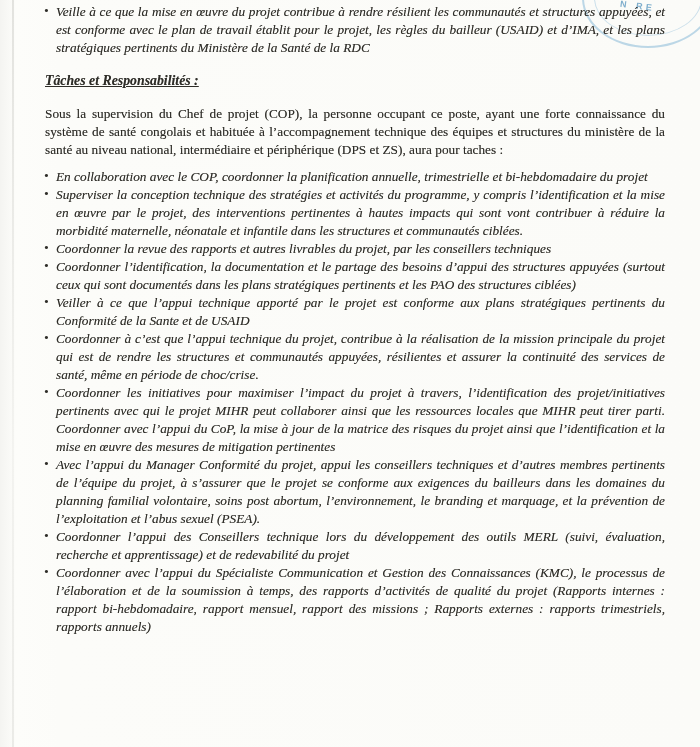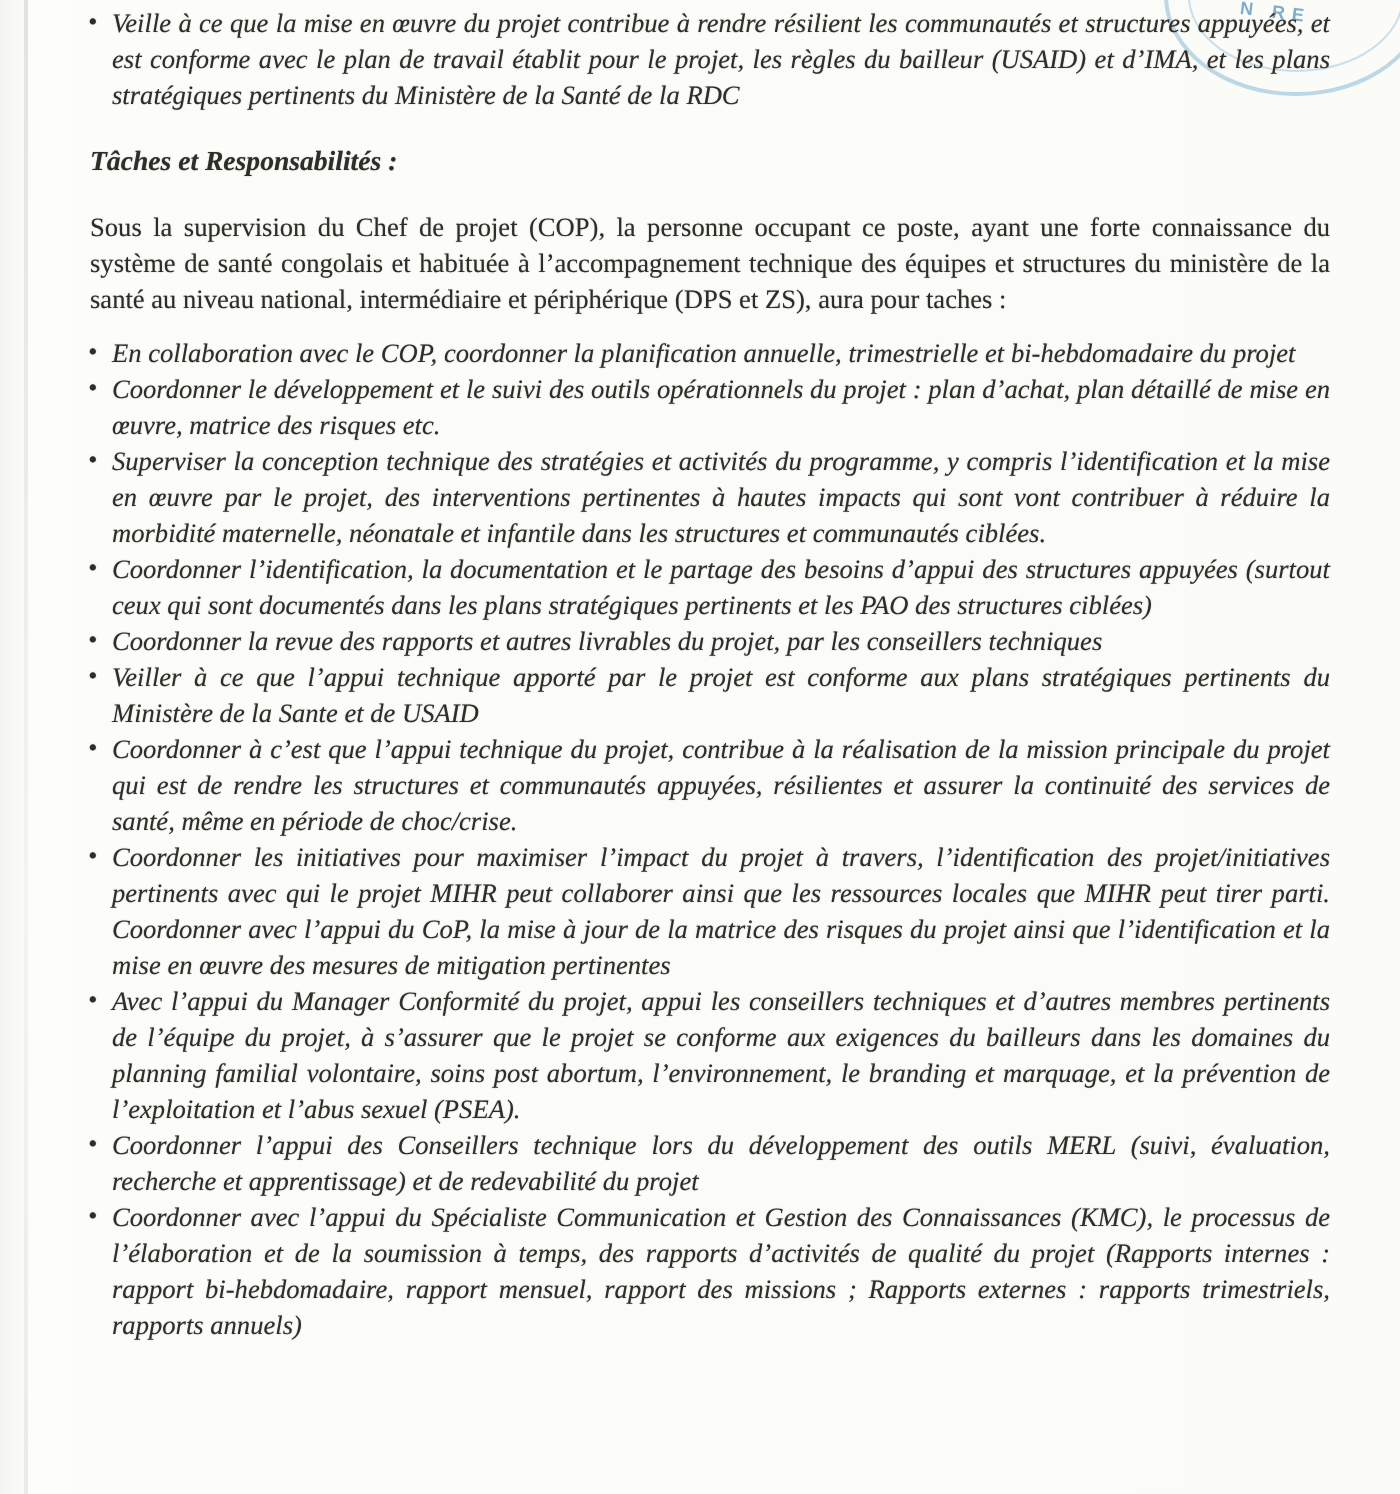--- a/index.html
+++ b/index.html
@@ -34,20 +34,21 @@
     content: "\2022";
     position: absolute;
     left: -1px; top: -1px;
     font-size: 13px;
   }
   .section-heading {
     margin: 15px 0 0 0;
     font-size: 13.8px;
     font-weight: bold;
     font-style: italic;
+    text-decoration: underline;
   }
   .lead-paragraph { margin: 15px 0 0 0; }
   .task-list { margin: 9px 0 0 0; }
   
   .stamp {
     position: absolute;
     top: -52px; right: -14px;
     width: 128px; height: 96px;
     border: 2px solid rgba(120,175,212,0.48);
     border-radius: 50%;
@@ -86,25 +87,24 @@
     <ul class="continuation-list">
       <li>Veille à ce que la mise en œuvre du projet contribue à rendre résilient les communautés et structures appuyées, et est conforme avec le plan de travail établit pour le projet, les règles du bailleur (USAID) et d’IMA, et les plans stratégiques pertinents du Ministère de la Santé de la RDC</li>
     </ul>
 
     <h2 class="section-heading">Tâches et Responsabilités :</h2>
 
     <p class="lead-paragraph">Sous la supervision du Chef de projet (COP), la personne occupant ce poste, ayant une forte connaissance du système de santé congolais et habituée à l’accompagnement technique des équipes et structures du ministère de la santé au niveau national, intermédiaire et périphérique (DPS et ZS), aura pour taches :</p>
 
     <ul class="task-list">
       <li>En collaboration avec le COP, coordonner la planification annuelle, trimestrielle et bi-hebdomadaire du projet</li>
-      <li>Coordonner le développement et le suivi des outils opérationnels du projet : plan d’achat, plan détaillé de mise en œuvre, matrice des risques etc.</li>
       <li>Superviser la conception technique des stratégies et activités du programme, y compris l’identification et la mise en œuvre par le projet, des interventions pertinentes à hautes impacts qui sont vont contribuer à réduire la morbidité maternelle, néonatale et infantile dans les structures et communautés ciblées.</li>
+      <li>Coordonner la revue des rapports et autres livrables du projet, par les conseillers techniques</li>
       <li>Coordonner l’identification, la documentation et le partage des besoins d’appui des structures appuyées (surtout ceux qui sont documentés dans les plans stratégiques pertinents et les PAO des structures ciblées)</li>
-      <li>Coordonner la revue des rapports et autres livrables du projet, par les conseillers techniques</li>
-      <li>Veiller à ce que l’appui technique apporté par le projet est conforme aux plans stratégiques pertinents du Ministère de la Sante et de USAID</li>
+      <li>Veiller à ce que l’appui technique apporté par le projet est conforme aux plans stratégiques pertinents du Conformité de la Sante et de USAID</li>
       <li>Coordonner à c’est que l’appui technique du projet, contribue à la réalisation de la mission principale du projet qui est de rendre les structures et communautés appuyées, résilientes et assurer la continuité des services de santé, même en période de choc/crise.</li>
       <li>Coordonner les initiatives pour maximiser l’impact du projet à travers, l’identification des projet/initiatives pertinents avec qui le projet MIHR peut collaborer ainsi que les ressources locales que MIHR peut tirer parti. Coordonner avec l’appui du CoP, la mise à jour de la matrice des risques du projet ainsi que l’identification et la mise en œuvre des mesures de mitigation pertinentes</li>
       <li>Avec l’appui du Manager Conformité du projet, appui les conseillers techniques et d’autres membres pertinents de l’équipe du projet, à s’assurer que le projet se conforme aux exigences du bailleurs dans les domaines du planning familial volontaire, soins post abortum, l’environnement, le branding et marquage, et la prévention de l’exploitation et l’abus sexuel (PSEA).</li>
       <li>Coordonner l’appui des Conseillers technique lors du développement des outils MERL (suivi, évaluation, recherche et apprentissage) et de redevabilité du projet</li>
       <li>Coordonner avec l’appui du Spécialiste Communication et Gestion des Connaissances (KMC), le processus de l’élaboration et de la soumission à temps, des rapports d’activités de qualité du projet (Rapports internes : rapport bi-hebdomadaire, rapport mensuel, rapport des missions ; Rapports externes : rapports trimestriels, rapports annuels)</li>
     </ul>
 
   </div>
 </div>
 

